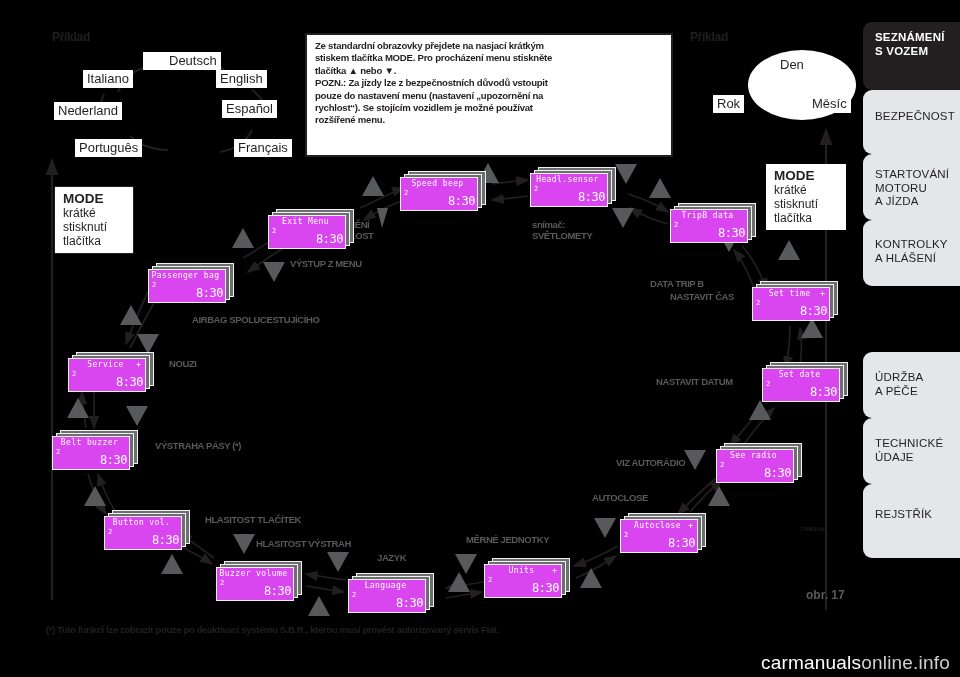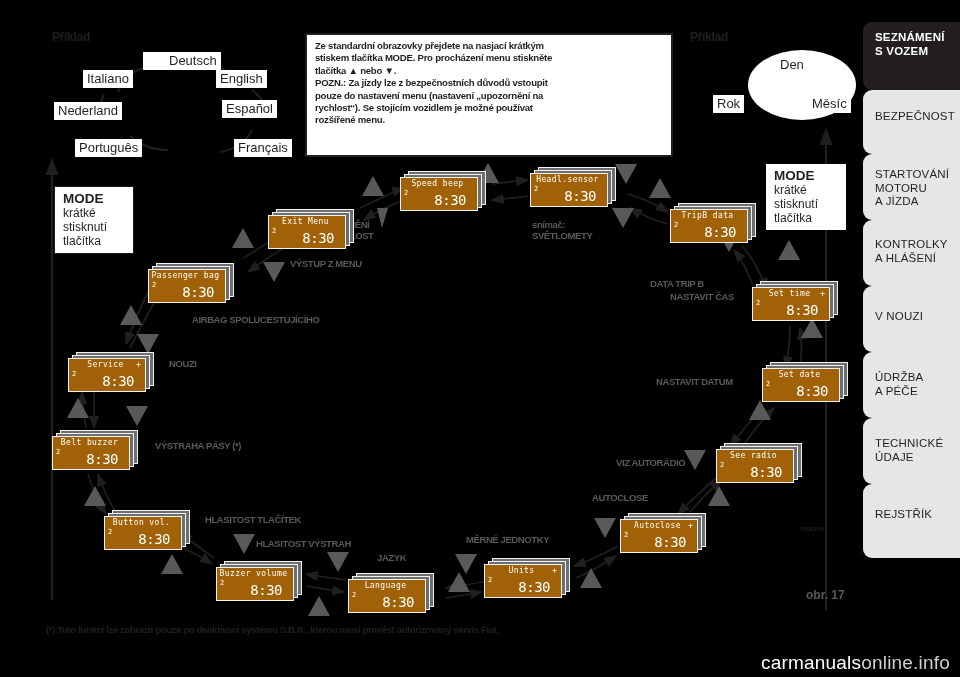--- a/index.html
+++ b/index.html
@@ -57,31 +57,31 @@
 
   
   .lcd { position:absolute; width:86px; height:40px; }
   .lcd .stack1, .lcd .stack2 {
     position:absolute; background:#6d6e70; border:1px solid #f2f2f2;
   }
   .lcd .stack1 { left:8px; top:0;  width:78px; height:34px; }
   .lcd .stack2 { left:4px; top:3px; width:78px; height:34px; }
   .lcd .face {
     position:absolute; left:0; top:6px; width:78px; height:34px;
-    background:#a16207; border:1px solid #f2f2f2;
+    background:#d946ef; border:1px solid #f2f2f2;
     font-family:"DejaVu Sans Mono", monospace; color:#fff;
   }
   .lcd .t1 {
     position:absolute; left:0; right:3px; top:1px;
     text-align:center; font-size:8px; letter-spacing:.4px;
     white-space:nowrap;
   }
   .lcd .arw { position:absolute; right:4px; top:1px; font-size:8px; }
   .lcd .t2 { position:absolute; left:3px; top:11px; font-size:7px; }
-  .lcd .t3 { position:absolute; right:11px; bottom:2px; font-size:14px; letter-spacing:-.5px; }
+  .lcd .t3 { position:absolute; right:2px; bottom:2px; font-size:12px; letter-spacing:-.5px; }
 
   
   .cap {
     position:absolute; color:#58595b; font-weight:bold;
     font-size:9.5px; line-height:11px; letter-spacing:-.4px;
     white-space:nowrap;
   }
   .cap.w2 { white-space:normal; width:72px; }
 
   
@@ -476,23 +476,20 @@
     </div>
     <div class="tab" style="top:154px;height:66px;padding-top:14px;">
       <span class="ln">STARTOVÁNÍ</span>
       <span class="ln">MOTORU</span>
       <span class="ln">A JÍZDA</span>
     </div>
     <div class="tab" style="top:220px;height:66px;padding-top:18px;">
       <span class="ln">KONTROLKY</span>
       <span class="ln">A HLÁŠENÍ</span>
     </div>
-    <div class="tab" style="top:286px;height:66px;padding-top:24px;">
-      <span class="ln">V NOUZI</span>
-    </div>
     <div class="tab" style="top:352px;height:66px;padding-top:19px;">
       <span class="ln">ÚDRŽBA</span>
       <span class="ln">A PÉČE</span>
     </div>
     <div class="tab" style="top:418px;height:66px;padding-top:19px;">
       <span class="ln">TECHNICKÉ</span>
       <span class="ln">ÚDAJE</span>
     </div>
     <div class="tab" style="top:484px;height:74px;padding-top:24px;">
       <span class="ln">REJSTŘÍK</span>

